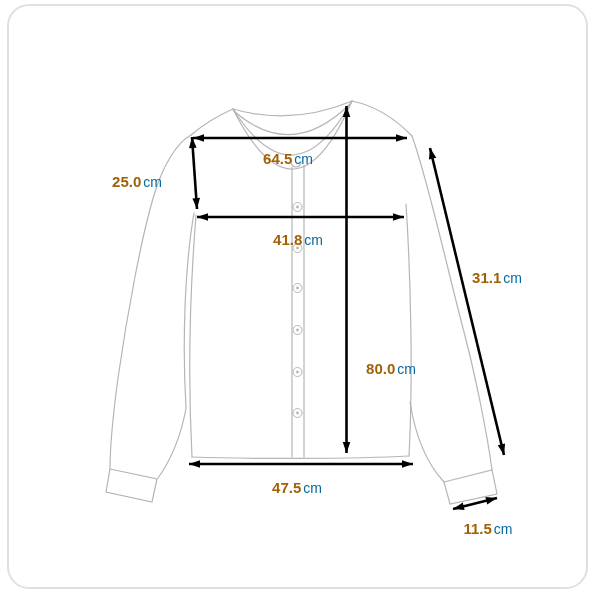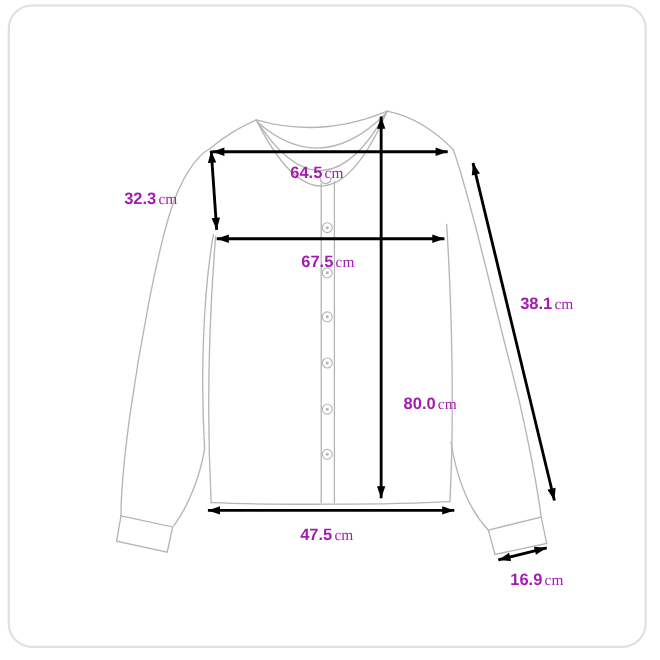--- a/index.html
+++ b/index.html
@@ -19,22 +19,22 @@
     box-sizing:border-box;
   }
   svg.art{position:absolute;left:0;top:0;}
   .mlabel{
     position:absolute;
     transform:translate(-50%,-50%);
     white-space:nowrap;
     font-size:15px;
     line-height:1;
   }
-  .mlabel .val{color:#a21caf;font-weight:600;margin-top:40px;}
-  .mlabel .unit{color:#a21caf;font-weight:400;font-size:14px;margin-left:2px;font-family:Liberation Serif, serif;}
+  .mlabel .val{color:#a16207;font-weight:600;margin-top:40px;}
+  .mlabel .unit{color:#0369a1;font-weight:400;font-size:14px;margin-left:2px;}
 </style>
 </head>
 <body>
 
 <div id="stage">
 
   <div class="frame"></div>
 
   <svg class="art" width="600" height="600" viewBox="0 0 600 600">
 
@@ -128,36 +128,36 @@
         <polygon points="497,498 487.2,504.4 485.4,497" stroke="none"></polygon>
       </g>
     </g>
   </svg>
 
   <div class="mlabel" style="left:288px;top:158px">
     <span class="val">64.5</span><span class="unit">cm</span>
   </div>
 
   <div class="mlabel" style="left:137px;top:181px">
-    <span class="val">32.3</span><span class="unit">cm</span>
+    <span class="val">25.0</span><span class="unit">cm</span>
   </div>
 
   <div class="mlabel" style="left:298px;top:239px">
-    <span class="val">67.5</span><span class="unit">cm</span>
+    <span class="val">41.8</span><span class="unit">cm</span>
   </div>
 
   <div class="mlabel" style="left:497px;top:277px">
-    <span class="val">38.1</span><span class="unit">cm</span>
+    <span class="val">31.1</span><span class="unit">cm</span>
   </div>
 
   <div class="mlabel" style="left:391px;top:368px">
     <span class="val">80.0</span><span class="unit">cm</span>
   </div>
 
   <div class="mlabel" style="left:297px;top:487px">
     <span class="val">47.5</span><span class="unit">cm</span>
   </div>
 
   <div class="mlabel" style="left:488px;top:528px">
-    <span class="val">16.9</span><span class="unit">cm</span>
+    <span class="val">11.5</span><span class="unit">cm</span>
   </div>
 
 </div>
 
 </body></html>

